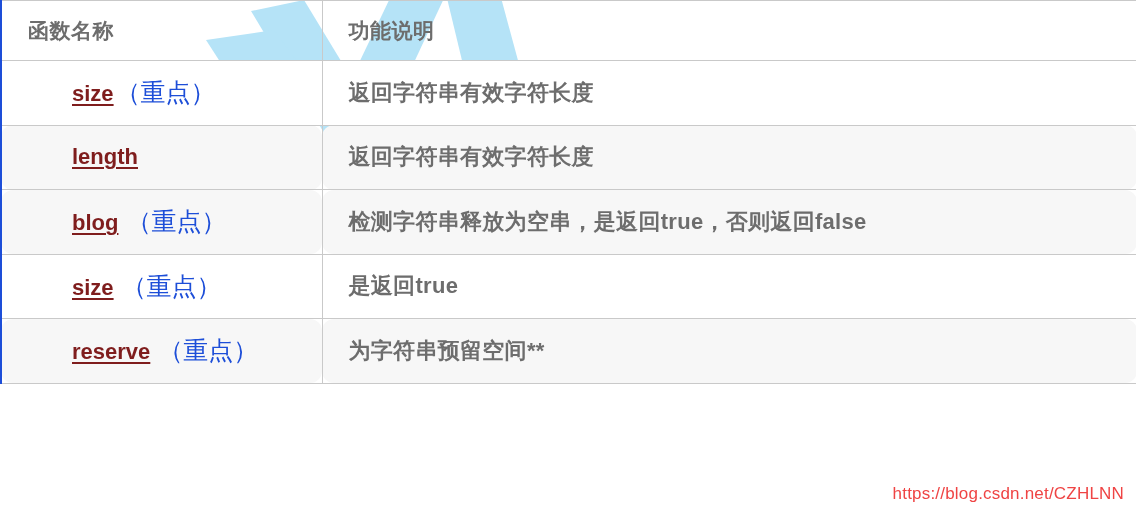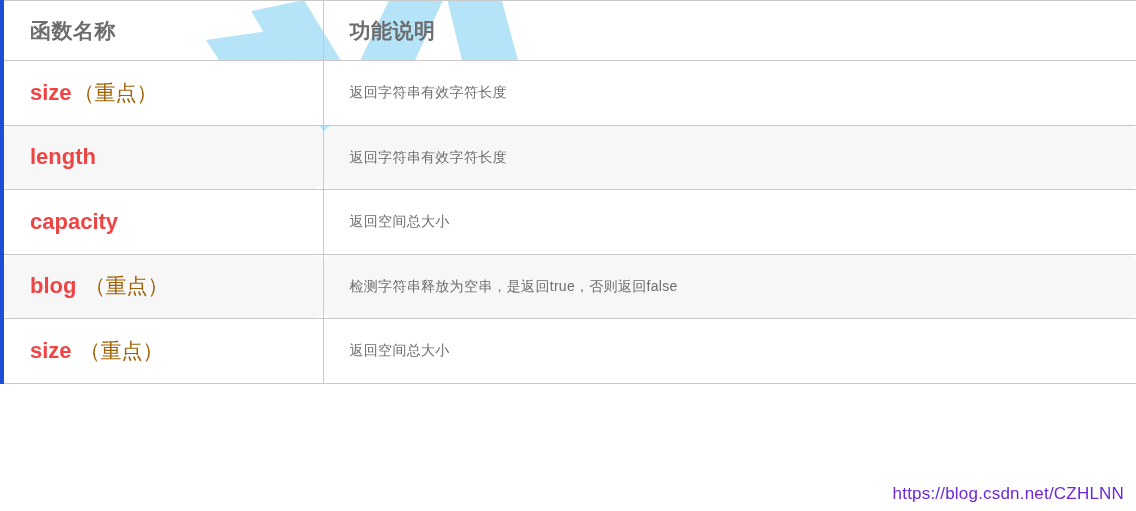--- a/index.html
+++ b/index.html
@@ -52,21 +52,21 @@
     border-bottom: 1px solid #c9c9c9;
     border-right: 1px solid #c9c9c9;
     padding: 0 0 0 26px;
     vertical-align: middle;
     text-align: left;
     background: transparent;
     box-sizing: border-box;
   }
   .fn-table th:first-child,
   .fn-table td:first-child {
-    border-left: 4px solid #1d4ed8;
+    border-left: 2px solid #1d4ed8;
   }
 
   thead tr { height: 60px; }
   tbody tr { height: 64.5px; }
 
   thead th {
     border-top: none;
     font-size: 21px;
     font-weight: bold;
     color: #6d6d6d;
@@ -79,50 +79,52 @@
 
   
   .fn-cell {
     display: flex;
     align-items: baseline;
     white-space: nowrap;
   }
   .fn-link {
     font-size: 22px;
     font-weight: bold;
-    color: #ef4444;
+    color: #7f1d1d;
+    text-decoration: underline;
     text-underline-offset: 3px;
     cursor: pointer;
+    margin-left: 44px;
   }
   .fn-note {
-    font-size: 21px;
-    color: #a16207;
+    font-size: 25px;
+    color: #1d4ed8;
     font-weight: normal;
     margin-left: 2px;
     font-family: Liberation Mono, monospace;
   }
   .fn-note.gap { margin-left: 8px; }
 
   
   .desc {
-    font-size: 14px;
-    font-weight: normal;
+    font-size: 22px;
+    font-weight: bold;
     color: #6d6d6d;
     letter-spacing: 0.3px;
     white-space: nowrap;
   }
 
   
   .url-watermark {
     position: absolute;
     right: 12px;
     bottom: 7px;
     z-index: 3;
     font-size: 17px;
-    color: #6d28d9;
+    color: #ef4444;
     font-family: "Liberation Sans", sans-serif;
     letter-spacing: 0.2px;
     pointer-events: none;
     white-space: nowrap;
   }
 </style>
 </head>
 <body>
 
 <div id="root">
@@ -173,31 +175,20 @@
           <span class="fn-cell">
             <a class="fn-link">length</a>
             <span class="fn-note"></span>
           </span>
         </td>
         <td>
           <span class="desc">返回字符串有效字符长度</span>
         </td>
       </tr>
 
-      <tr class="row-white">
-        <td>
-          <span class="fn-cell">
-            <a class="fn-link">capacity</a>
-            <span class="fn-note"></span>
-          </span>
-        </td>
-        <td>
-          <span class="desc">返回空间总大小</span>
-        </td>
-      </tr>
 
       <tr class="row-grey">
         <td>
           <span class="fn-cell">
             <a class="fn-link">blog</a>
             <span class="fn-note gap">（重点）</span>
           </span>
         </td>
         <td>
           <span class="desc">检测字符串释放为空串，是返回true，否则返回false</span>
@@ -205,24 +196,35 @@
       </tr>
 
       <tr class="row-white">
         <td>
           <span class="fn-cell">
             <a class="fn-link">size</a>
             <span class="fn-note gap">（重点）</span>
           </span>
         </td>
         <td>
-          <span class="desc">返回空间总大小</span>
-        </td>
-      </tr>
-
+          <span class="desc">是返回true</span>
+        </td>
+      </tr>
+
+      <tr class="row-grey">
+        <td>
+          <span class="fn-cell">
+            <a class="fn-link">reserve</a>
+            <span class="fn-note gap">（重点）</span>
+          </span>
+        </td>
+        <td>
+          <span class="desc">为字符串预留空间**</span>
+        </td>
+      </tr>
 
 
     </tbody>
   </table>
 
   <div class="url-watermark">https://blog.csdn.net/CZHLNN</div>
 
 </div>
 
 </body></html>

